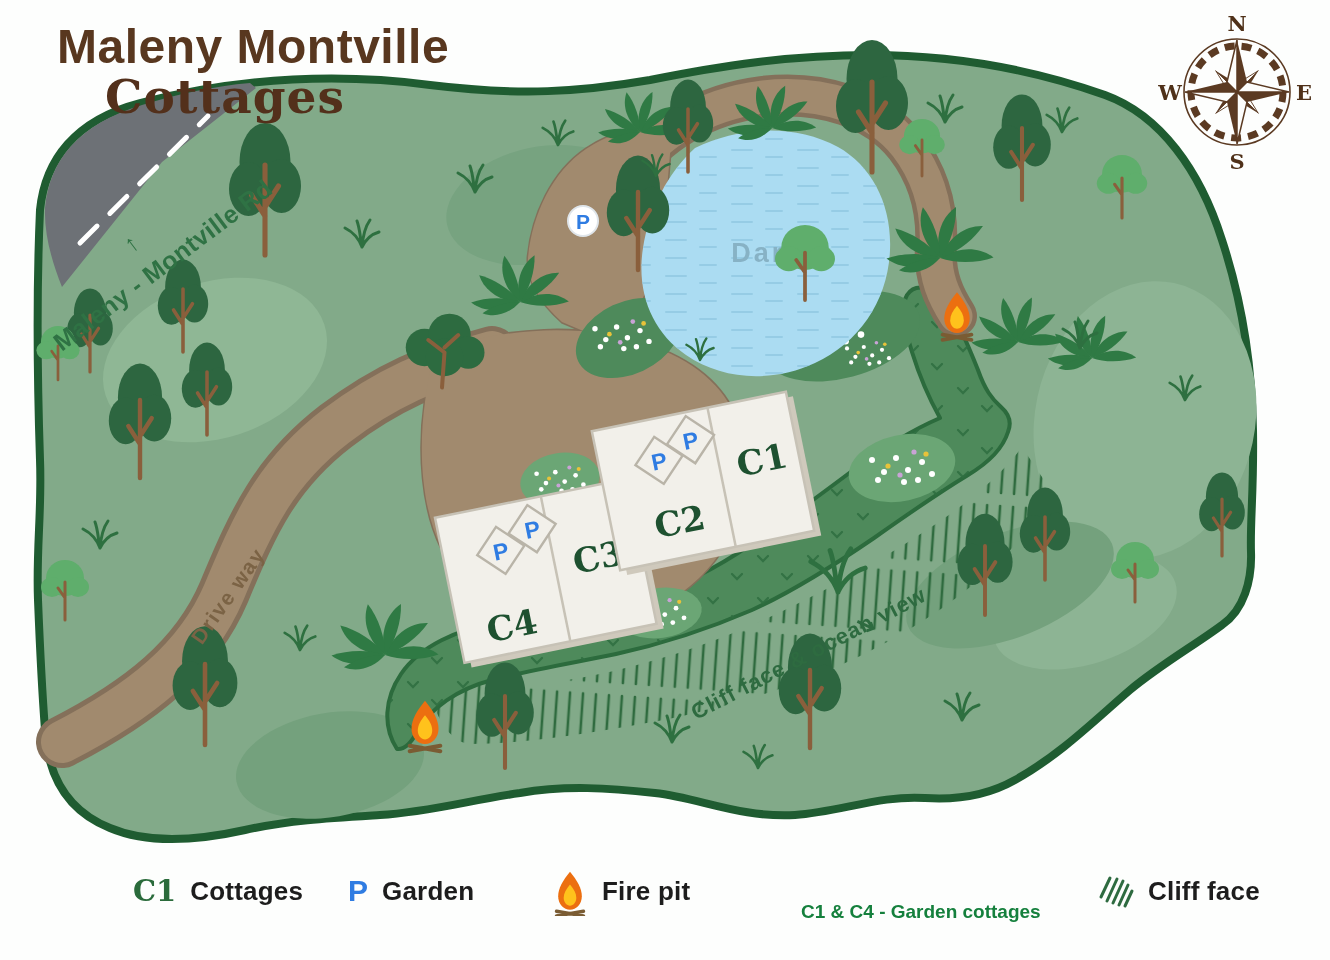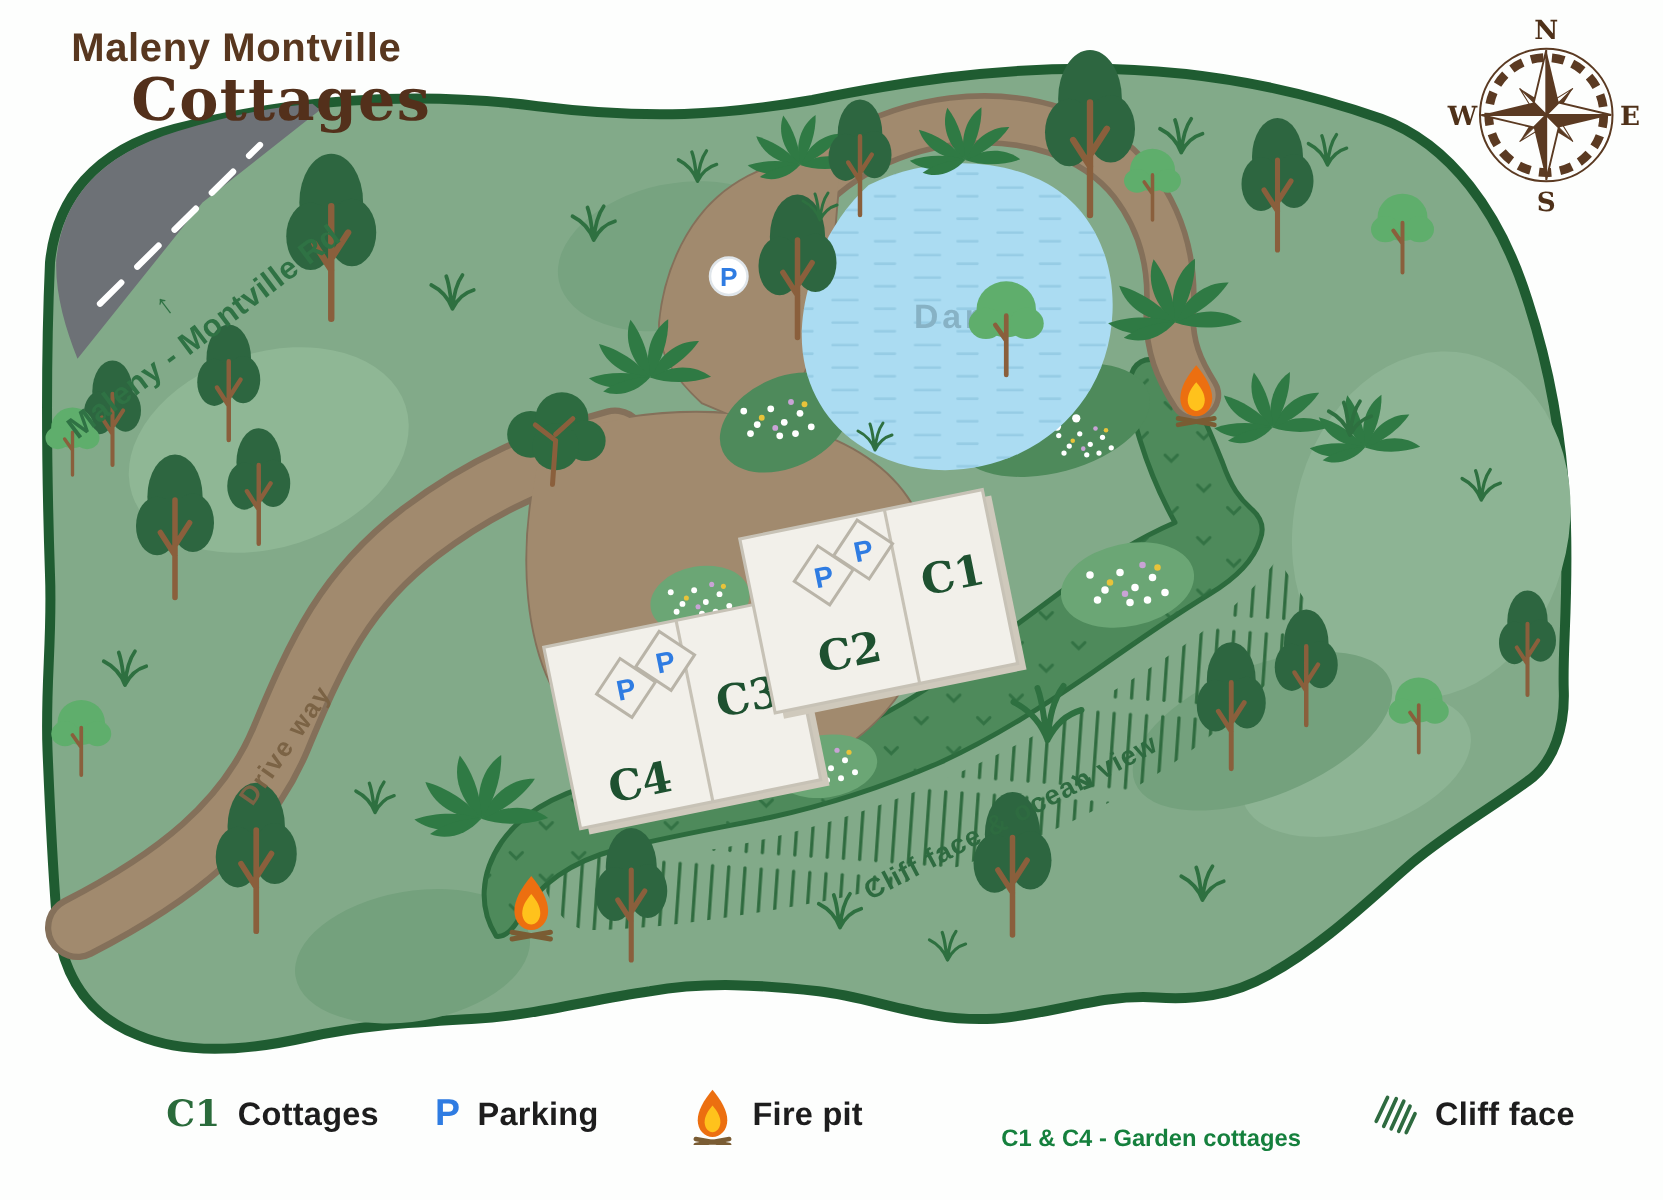--- a/index.html
+++ b/index.html
@@ -1,21 +1,21 @@
 <!DOCTYPE html>
 <html><head>
 <meta charset="utf-8">
 <style>
   html,body{margin:0;padding:0;background:#fdfefd;width:1330px;height:960px;overflow:hidden;}
   body{font-family:"Liberation Sans",sans-serif;position:relative;}
   .stage{position:absolute;left:0;top:0;width:1330px;height:960px;}
   svg text{user-select:none;}
   .map-label{font-family:"Liberation Sans",sans-serif;}
   .title{position:absolute;left:57px;top:22px;color:#58371f;line-height:1.05;}
-  .title .l1{font-size:32px;font-weight:bold;letter-spacing:.5px;}
+  .title .l1{font-size:48px;font-weight:bold;letter-spacing:.5px;}
   .title .l2{font-size:47px;font-weight:bold;font-family:"DejaVu Serif",serif;margin-left:48px;letter-spacing:1px;color:#53301b;}
   .legend{position:absolute;left:0;top:868px;width:1330px;height:92px;}
   .legend-item{position:absolute;display:flex;align-items:center;gap:14px;height:46px;}
   .legend-label{font-size:26px;color:#1d1d1d;font-weight:600;letter-spacing:.2px;}
   .sym-c1{font-family:"DejaVu Serif",serif;font-weight:bold;font-size:29px;color:#2a6b3b;}
   .sym-p{font-weight:bold;font-size:30px;color:#2f7ce2;}
   .dash{width:32px;height:8px;border-radius:5px;background:#2e7d4b;}
   .garden-notes{position:absolute;left:801px;top:900px;color:#15803d;font-weight:600;font-size:19px;line-height:1.25;}
 </style>
 </head>
@@ -295,21 +295,21 @@
 </div>
 
 
 <div class="legend">
   <div class="legend-item" style="left:133px;">
     <span class="sym-c1">C1</span>
     <span class="legend-label">Cottages</span>
   </div>
   <div class="legend-item" style="left:348px;">
     <span class="sym-p">P</span>
-    <span class="legend-label">Parking</span>
+    <span class="legend-label">Garden</span>
   </div>
   <div class="legend-item" style="left:550px;gap:12px;">
     <svg width="40" height="50" viewBox="-20 -29 40 52">
           <use href="#fire" transform="scale(.82)"></use>
         </svg>
     <span class="legend-label">Fire pit</span>
   </div>
   <div class="legend-item" style="left:1098px;">
     <svg width="36" height="38">
       <g stroke="#2e6b40" stroke-width="3" stroke-linecap="round">

